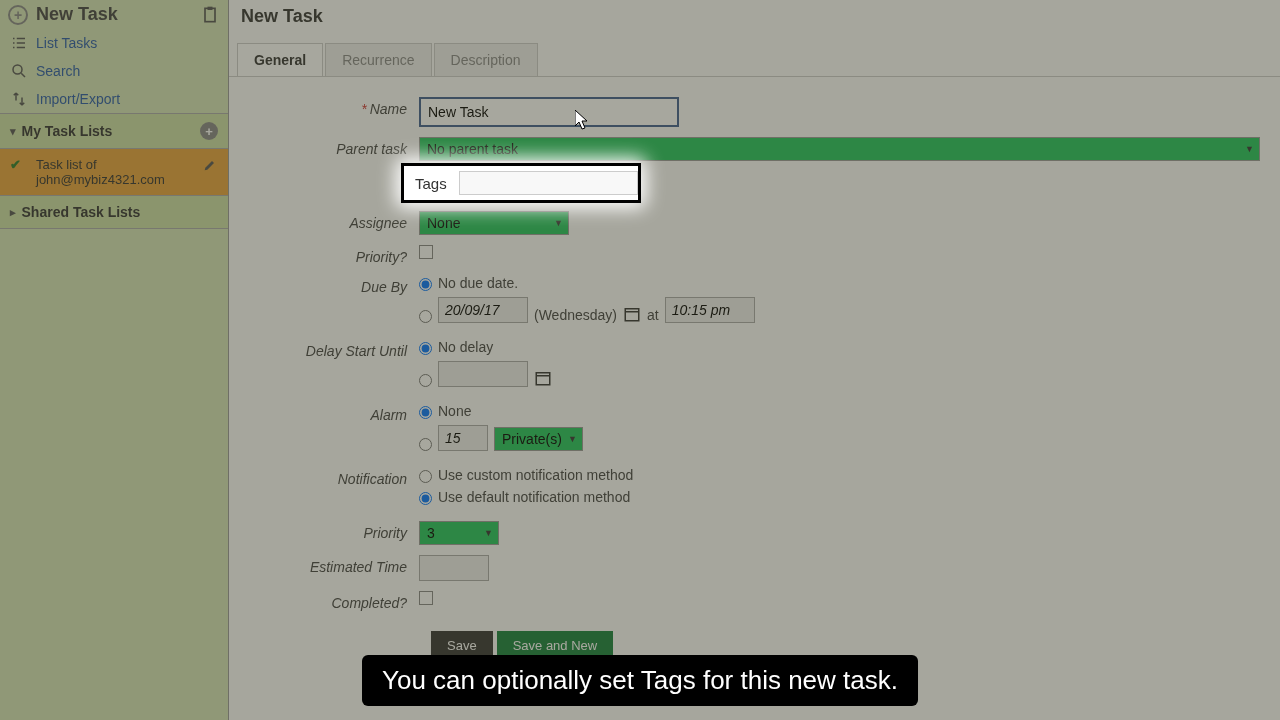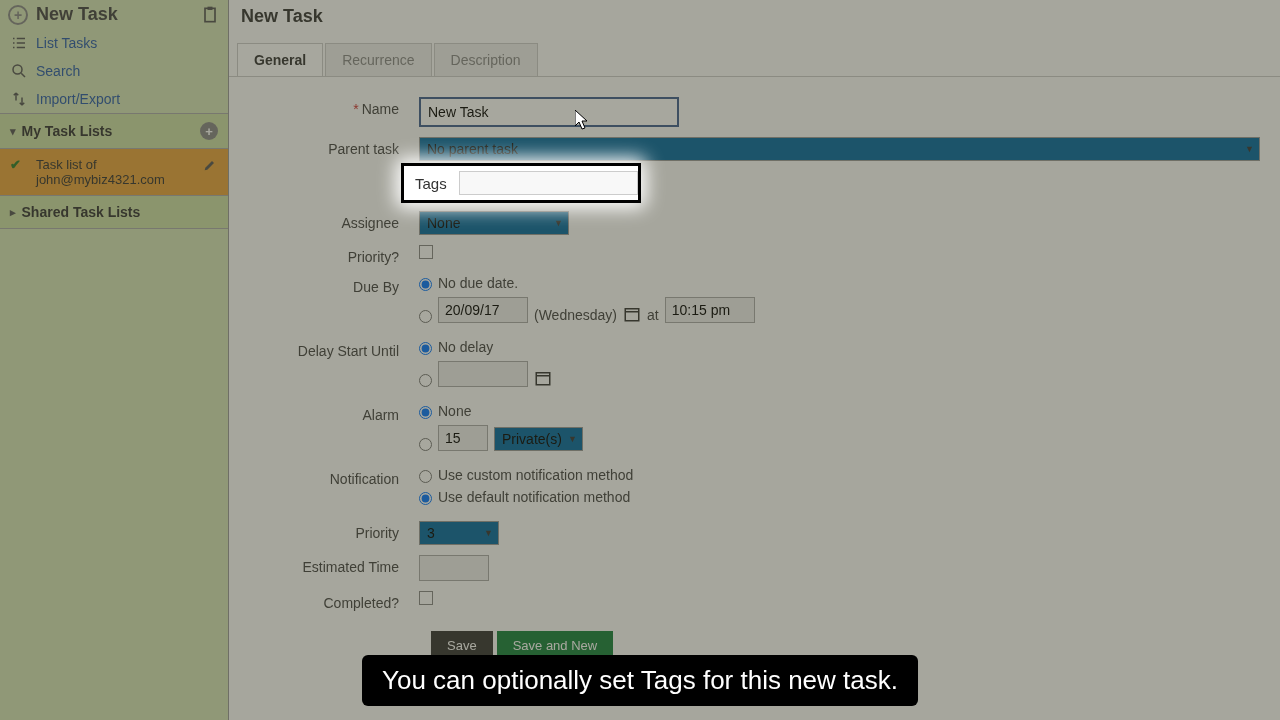--- a/index.html
+++ b/index.html
@@ -23,31 +23,31 @@
 .tasklist-item .edit-icon { margin-left: auto; color: #555; }
 
 
 .main { flex: 1; background: #fdfdfd; display: flex; flex-direction: column; }
 .page-title { padding: 6px 12px; font-size: 18px; font-weight: bold; color: #333; }
 .tabs { display: flex; padding: 0 8px; border-bottom: 1px solid #ccc; margin-top: 10px; }
 .tab { padding: 8px 16px; font-size: 14px; color: #888; background: #eee; border: 1px solid #ccc; border-bottom: none; margin-right: 2px; cursor: pointer; }
 .tab.active { background: #fff; color: #333; font-weight: bold; }
 .form { padding: 20px 20px 20px 20px; }
 .form-row { display: flex; align-items: flex-start; margin-bottom: 10px; }
-.form-label { width: 170px; text-align: right; padding-right: 20px; font-size: 14px; color: #444; padding-top: 4px; }
+.form-label { width: 170px; text-align: right; padding-right: 12px; font-size: 14px; color: #444; padding-top: 4px; font-style: italic; }
 .form-label .req { color: #c33; margin-right: 3px; }
 .form-control { flex: 1; display: flex; flex-direction: column; }
 .text-input { border: 1px solid #7a9cc6; padding: 5px 7px; font-size: 14px; width: 260px; background: #fff; }
 .text-input.name { width: 260px; border: 2px solid #406090; }
-.select { border: 1px solid #999; padding: 3px 20px 3px 7px; font-size: 14px; background: #0369a1; position: relative; display: inline-block; }
+.select { border: 1px solid #999; padding: 3px 20px 3px 7px; font-size: 14px; background: #22c55e; position: relative; display: inline-block; }
 .select::after { content: "▼"; font-size: 9px; position: absolute; right: 5px; top: 50%; transform: translateY(-50%); color: #333; }
 .radio { width: 13px; height: 13px; }
 .radio-row { display: flex; align-items: flex-end; gap: 6px; margin-bottom: 6px; }
 .checkbox { width: 14px; height: 14px; border: 1px solid #888; display: inline-block; }
-.small-input { border: 1px solid #aaa; padding: 4px 6px; font-size: 14px; width: 90px; background: #eee; }
+.small-input { border: 1px solid #aaa; padding: 4px 6px; font-size: 14px; width: 90px; background: #eee; font-style: italic; }
 .cal-icon { width: 18px; height: 18px; display: inline-block; color: #333; }
 .btn-row { display: flex; gap: 4px; margin-left: 182px; margin-top: 20px; }
 .btn { padding: 7px 16px; font-size: 13px; border: none; cursor: pointer; }
 .btn-dark { background: #333; color: #fff; }
 .btn-green { background: #15803d; color: #fff; }
 .plain-text { font-size: 14px; color: #444; }
 
 
 .tags-wrap { position: relative; }
 .tags-highlight { position: absolute; left: -18px; top: -8px; right: auto; width: 240px; height: 40px; background: #fff; border-radius: 4px; box-shadow: 0 0 18px 6px rgba(255,255,255,0.95); z-index: 5; display: flex; align-items: center; padding: 0 14px; }

